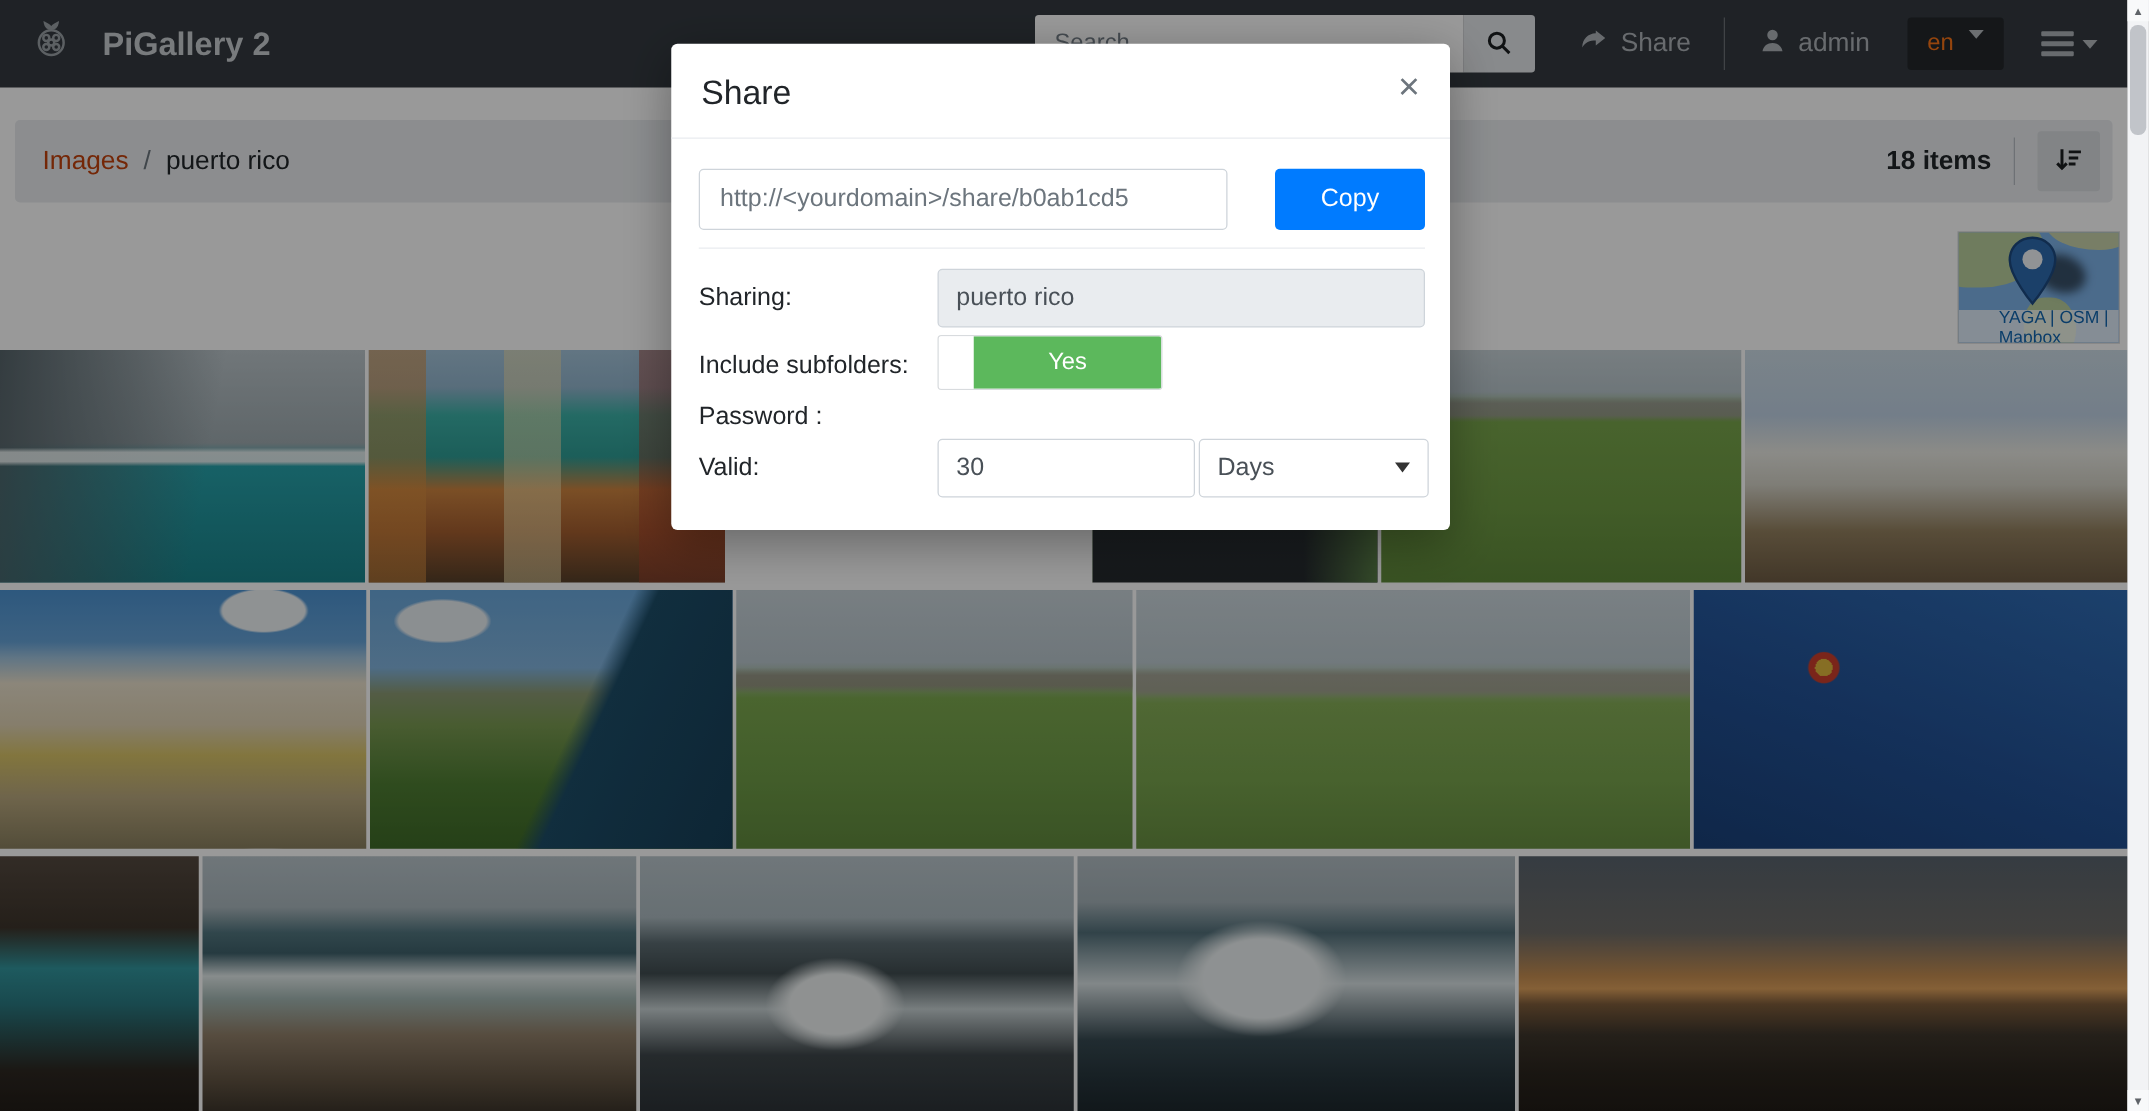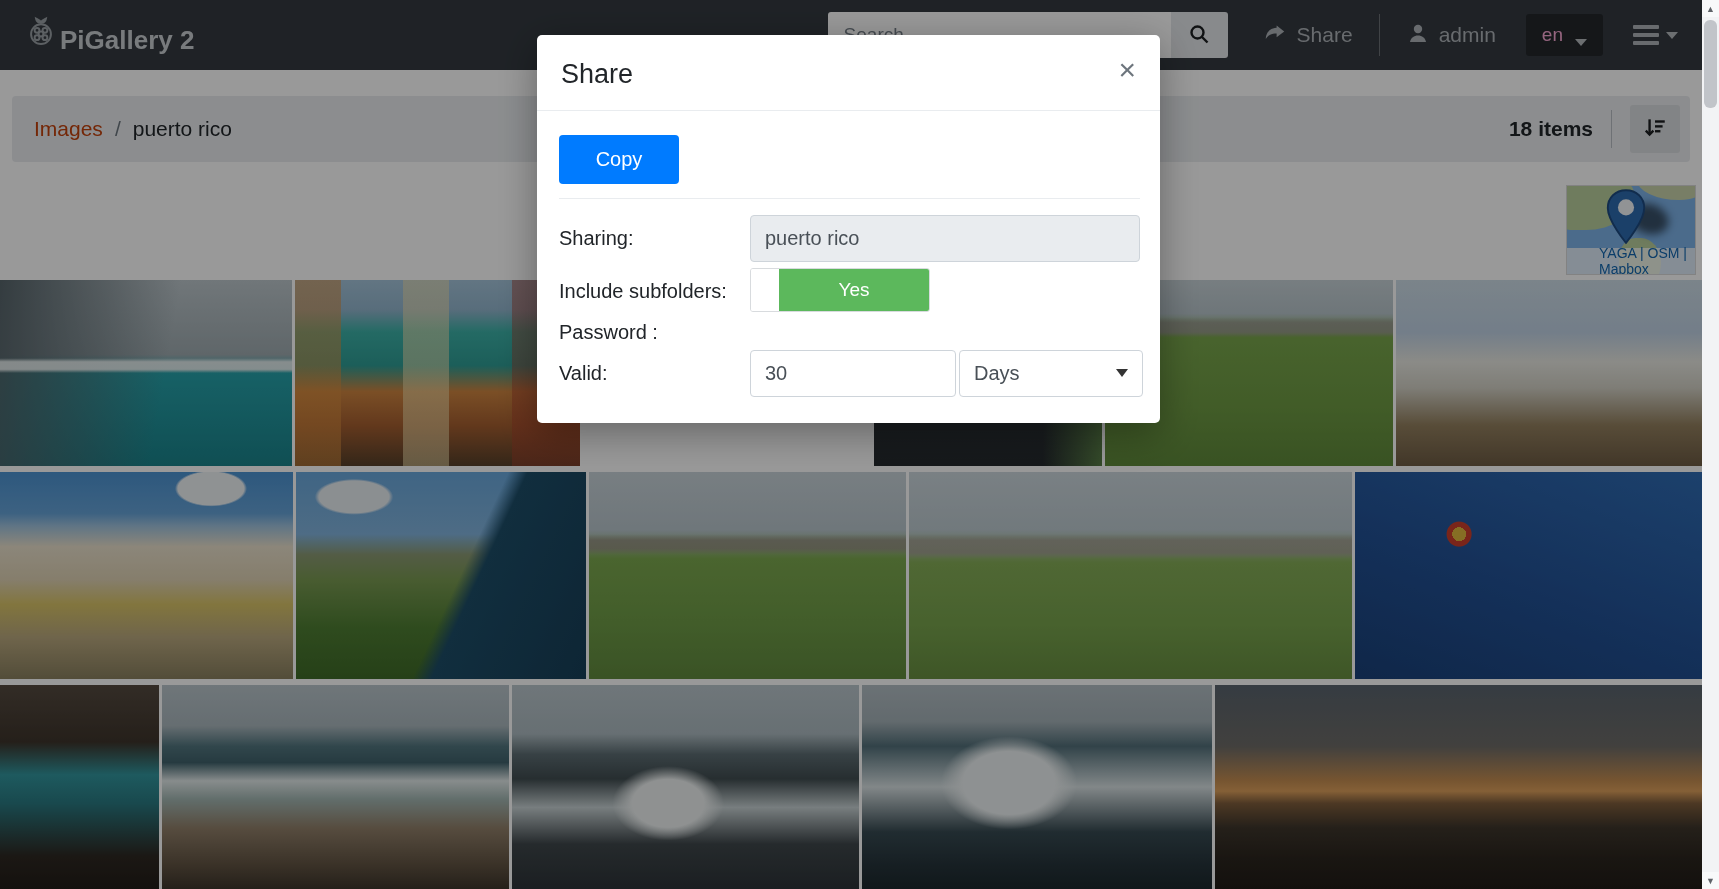--- a/index.html
+++ b/index.html
@@ -4,34 +4,34 @@
 <style>
   * { margin:0; padding:0; box-sizing:border-box; }
   html,body { width:1719px; height:889px; overflow:hidden; background:#fff;
     font-family:"Liberation Sans","DejaVu Sans",sans-serif; }
 
   
   .page { position:absolute; inset:0; right:17px; background:#fff; }
 
   
   .navbar { height:70px; background:#343a40; display:flex; align-items:center; padding:0 24px; }
-  .brand { display:flex; align-items:flex-end; gap:2px; color:#c9cdd1; font-size:26px; font-weight:bold; cursor:pointer; }
+  .brand { display:flex; align-items:center; gap:24px; color:#c9cdd1; font-size:26px; font-weight:bold; cursor:pointer; }
   .brand svg { width:34px; height:34px; }
   .nav-right { margin-left:auto; display:flex; align-items:center; }
   .searchbox { display:flex; height:46px; }
   .searchbox input { width:343px; height:46px; border:none; outline:none; background:#fff;
      padding:0 16px; font-size:19px; color:#495057; border-radius:3px 0 0 3px; }
   .searchbox input::placeholder { color:#757f88; }
   .search-btn { width:57px; height:46px; border:none; background:#e3e6e9; border-radius:0 3px 3px 0;
      display:flex; align-items:center; justify-content:center; cursor:pointer; }
   .nav-item { display:flex; align-items:center; gap:9px; color:#aeb3b8; font-size:21px; cursor:pointer; }
   .nav-sep { width:1px; height:42px; background:rgba(255,255,255,.28); margin:0 26px; }
   .share-link { margin-left:34px; }
-  .lang-box { margin-left:30px; background:#23272b; color:#f9a8d4; font-size:19px;
-     padding:10px 16px; border-radius:3px; display:flex; align-items:flex-end; gap:12px; cursor:pointer; }
+  .lang-box { margin-left:30px; background:#23272b; color:#f97316; font-size:19px;
+     padding:10px 16px; border-radius:3px; display:flex; align-items:flex-start; gap:12px; cursor:pointer; }
   .caret { width:0; height:0; border-left:6px solid transparent; border-right:6px solid transparent;
      border-top:7px solid #b4b9bd; display:inline-block; }
   .burger { margin-left:30px; display:flex; align-items:center; gap:7px; cursor:pointer; }
   .burger .bars { display:flex; flex-direction:column; gap:4px; }
   .burger .bars span { display:block; width:26px; height:4px; background:#aeb3b8; border-radius:1px; }
 
   
   .crumb-wrap { margin:26px 12px 0 12px; background:#e9ecef; border-radius:4px; height:66px;
      display:flex; align-items:center; padding:0 10px 0 22px; }
   .crumb { display:flex; align-items:baseline; gap:12px; font-size:21px; }
@@ -290,20 +290,21 @@
 </div>
 
 <div class="modal">
   <div class="modal-header">
     <div class="modal-title">Share</div>
     <button class="modal-close">×</button>
   </div>
   <div class="modal-body">
 
     <div class="url-row">
+      <input class="url-input" type="text" value="http://&lt;yourdomain&gt;/share/b0ab1cd5" style="">
       <button class="copy-btn">Copy</button>
     </div>
 
     <hr>
 
     <div class="frow">
       <div class="flabel">Sharing:</div>
       <div class="fctrl">
         <input class="ro-input" type="text" readonly="" value="puerto rico" style="">
       </div>

